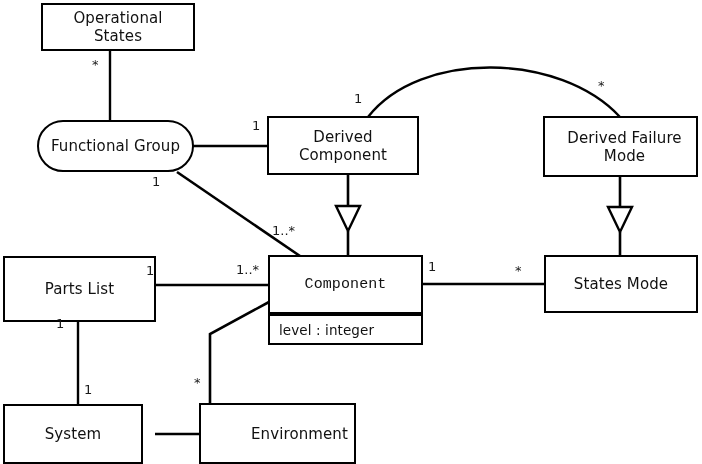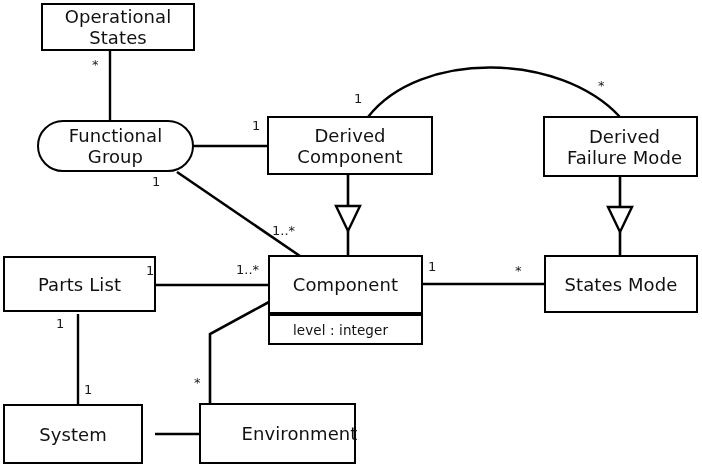--- a/index.html
+++ b/index.html
@@ -23,39 +23,39 @@
     background: #ffffff;
     z-index: 3;
   }
   .class-name {
     display: flex;
     align-items: center;
     justify-content: center;
     width: 100%;
     height: 100%;
     box-sizing: border-box;
-    font-size: 18px;
+    font-size: 15px;
     color: #111111;
     letter-spacing: 0.1px;
     text-align: center;
     padding: 0 4px;
   }
   .uml-compartment {
     position: absolute;
     box-sizing: border-box;
     border: 2px solid #000000;
     background: #ffffff;
     z-index: 3;
     display: flex;
     align-items: center;
   }
   .attr-text {
     font-size: 13.5px;
     color: #111111;
-    padding-left: 23px;
+    padding-left: 9px;
     letter-spacing: 0.1px;
   }
   .mult-label {
     position: absolute;
     font-size: 13px;
     color: #1a1a1a;
     z-index: 6;
     background: transparent;
     white-space: nowrap;
     line-height: 1;
@@ -106,33 +106,33 @@
   </svg>
 
   <div class="uml-class" style="left:41px; top:3px; width:154px; height:48px;">
     <div class="class-name">Operational States</div>
   </div>
 
   <div class="uml-class" style="left:37px; top:120px; width:157px; height:52px;border-radius:26px;">
     <div class="class-name">Functional Group</div>
   </div>
 
-  <div class="uml-class" style="left:267px; top:116px; width:166px; height:59px;">
+  <div class="uml-class" style="left:267px; top:116px; width:152px; height:59px;">
     <div class="class-name">Derived Component</div>
   </div>
 
   <div class="uml-class" style="left:543px; top:116px; width:155px; height:61px;padding-left:8px;">
     <div class="class-name">Derived Failure Mode</div>
   </div>
 
-  <div class="uml-class" style="left:3px; top:256px; width:153px; height:56px;">
+  <div class="uml-class" style="left:3px; top:256px; width:153px; height:66px;">
     <div class="class-name">Parts List</div>
   </div>
 
-  <div class="uml-class" style="left:268px; top:255px; width:155px; height:59px;">
+  <div class="uml-class" style="left:268px; top:255px; width:155px; height:59px;font-family:Liberation Mono, monospace;">
     <div class="class-name">Component</div>
   </div>
 
   <div class="uml-compartment" style="left:268px; top:314px; width:155px; height:31px;">
     <span class="attr-text">level : integer</span>
   </div>
 
   <div class="uml-class" style="left:544px; top:255px; width:154px; height:58px;">
     <div class="class-name">States Mode</div>
   </div>

